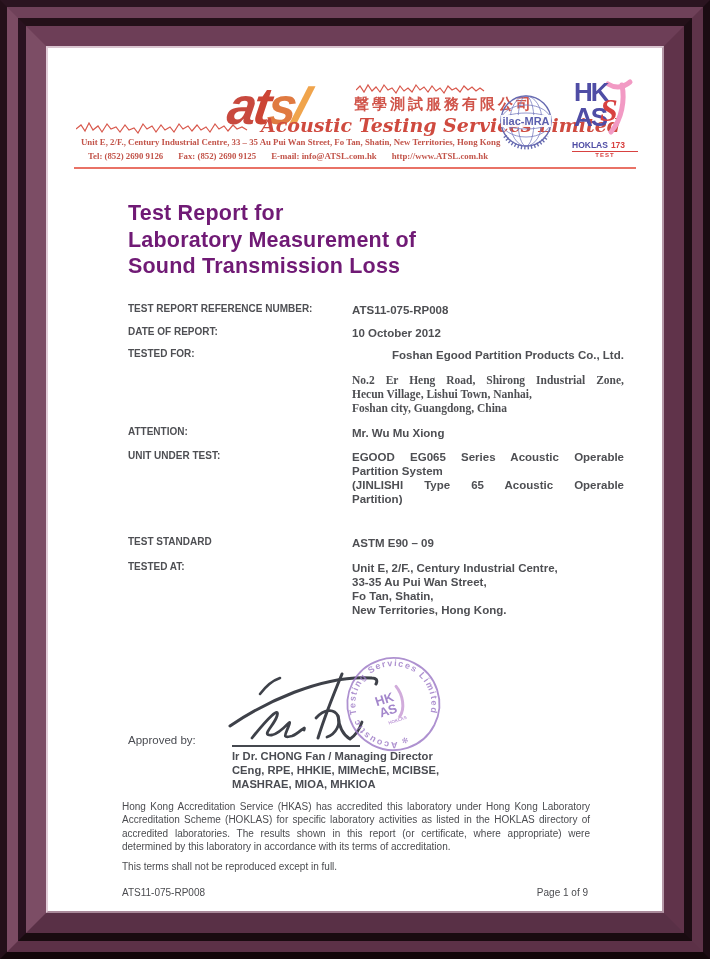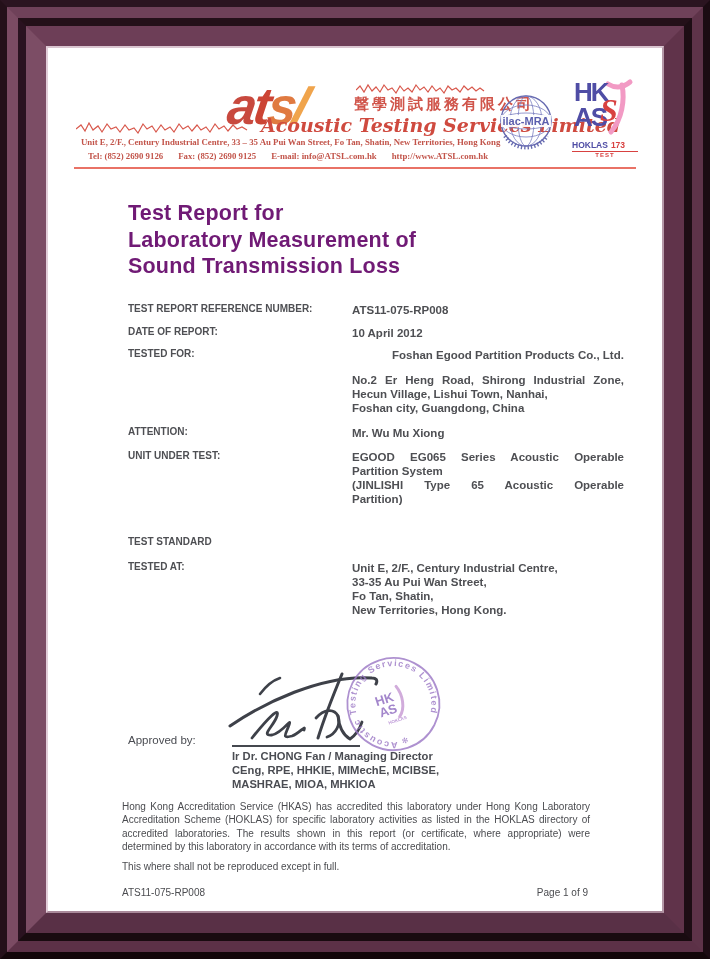--- a/index.html
+++ b/index.html
@@ -106,43 +106,44 @@
     <div class="p title" style="left:80px;top:152px;">
       <div>Test Report for</div>
       <div>Laboratory Measurement of</div>
       <div>Sound Transmission Loss</div>
     </div>
 
     <div class="p lbl" style="left:80px;top:255px;">TEST REPORT REFERENCE NUMBER:</div>
     <div class="p val" style="left:304px;top:255px;">ATS11-075-RP008</div>
 
     <div class="p lbl" style="left:80px;top:278px;">DATE OF REPORT:</div>
-    <div class="p val" style="left:304px;top:278px;">10 April 2012</div>
+    <div class="p val" style="left:304px;top:278px;">10 October 2012</div>
 
     <div class="p lbl" style="left:80px;top:300px;">TESTED FOR:</div>
     <div class="p val" style="left:304px;top:300px;padding-left:40px;">Foshan Egood Partition Products Co., Ltd.</div>
 
-    <div class="p val" style="left:304px;top:325px;">
+    <div class="p val" style="left:304px;top:325px;font-family:Liberation Serif, serif;">
       <div class="just-line">No.2 Er Heng Road, Shirong Industrial Zone,</div>
       <div>Hecun Village, Lishui Town, Nanhai,</div>
       <div>Foshan city, Guangdong, China</div>
     </div>
 
     <div class="p lbl" style="left:80px;top:378px;">ATTENTION:</div>
     <div class="p val" style="left:304px;top:378px;">Mr. Wu Mu Xiong</div>
 
     <div class="p lbl" style="left:80px;top:402px;">UNIT UNDER TEST:</div>
     <div class="p val" style="left:304px;top:402px;">
       <div class="just-line">EGOOD EG065 Series Acoustic Operable</div>
       <div>Partition System</div>
       <div class="just-line">(JINLISHI Type 65 Acoustic Operable</div>
       <div>Partition)</div>
     </div>
 
     <div class="p lbl" style="left:80px;top:488px;">TEST STANDARD</div>
+    <div class="p val" style="left:304px;top:488px;">ASTM E90 – 09</div>
 
     <div class="p lbl" style="left:80px;top:513px;">TESTED AT:</div>
     <div class="p val" style="left:304px;top:513px;">
       <div>Unit E, 2/F., Century Industrial Centre,</div>
       <div>33-35 Au Pui Wan Street,</div>
       <div>Fo Tan, Shatin,</div>
       <div>New Territories, Hong Kong.</div>
     </div>
 
     <div class="p" style="left:178px;top:616px;">
@@ -175,21 +176,21 @@
       </svg>
     </div>
 
     <div class="p aplbl" style="left:80px;top:686px;">Approved by:</div>
     <div class="p sigline" style="left:184px;top:697px;width:128px;"></div>
     <div class="p name" style="left:184px;top:701px;">Ir Dr. CHONG Fan / Managing Director</div>
     <div class="p name" style="left:184px;top:715px;">CEng, RPE, HHKIE, MIMechE, MCIBSE,</div>
     <div class="p name" style="left:184px;top:729px;">MASHRAE, MIOA, MHKIOA</div>
 
     <div class="p foot just" style="left:74px;top:752px;width:468px;">Hong Kong Accreditation Service (HKAS) has accredited this laboratory under Hong Kong Laboratory Accreditation Scheme (HOKLAS) for specific laboratory activities as listed in the HOKLAS directory of accredited laboratories. The results shown in this report (or certificate, where appropriate) were determined by this laboratory in accordance with its terms of accreditation.</div>
-    <div class="p foot" style="left:74px;top:812px;">This where shall not be reproduced except in full.</div>
+    <div class="p foot" style="left:74px;top:812px;">This terms shall not be reproduced except in full.</div>
     <div class="p foot" style="left:74px;top:838px;">ATS11-075-RP008</div>
     <div class="p foot" style="right:74px;top:838px;">Page 1 of 9</div>
 
   </div>
  </div>
           </div>
         </div>
       </div>
     </div>
 </div>

